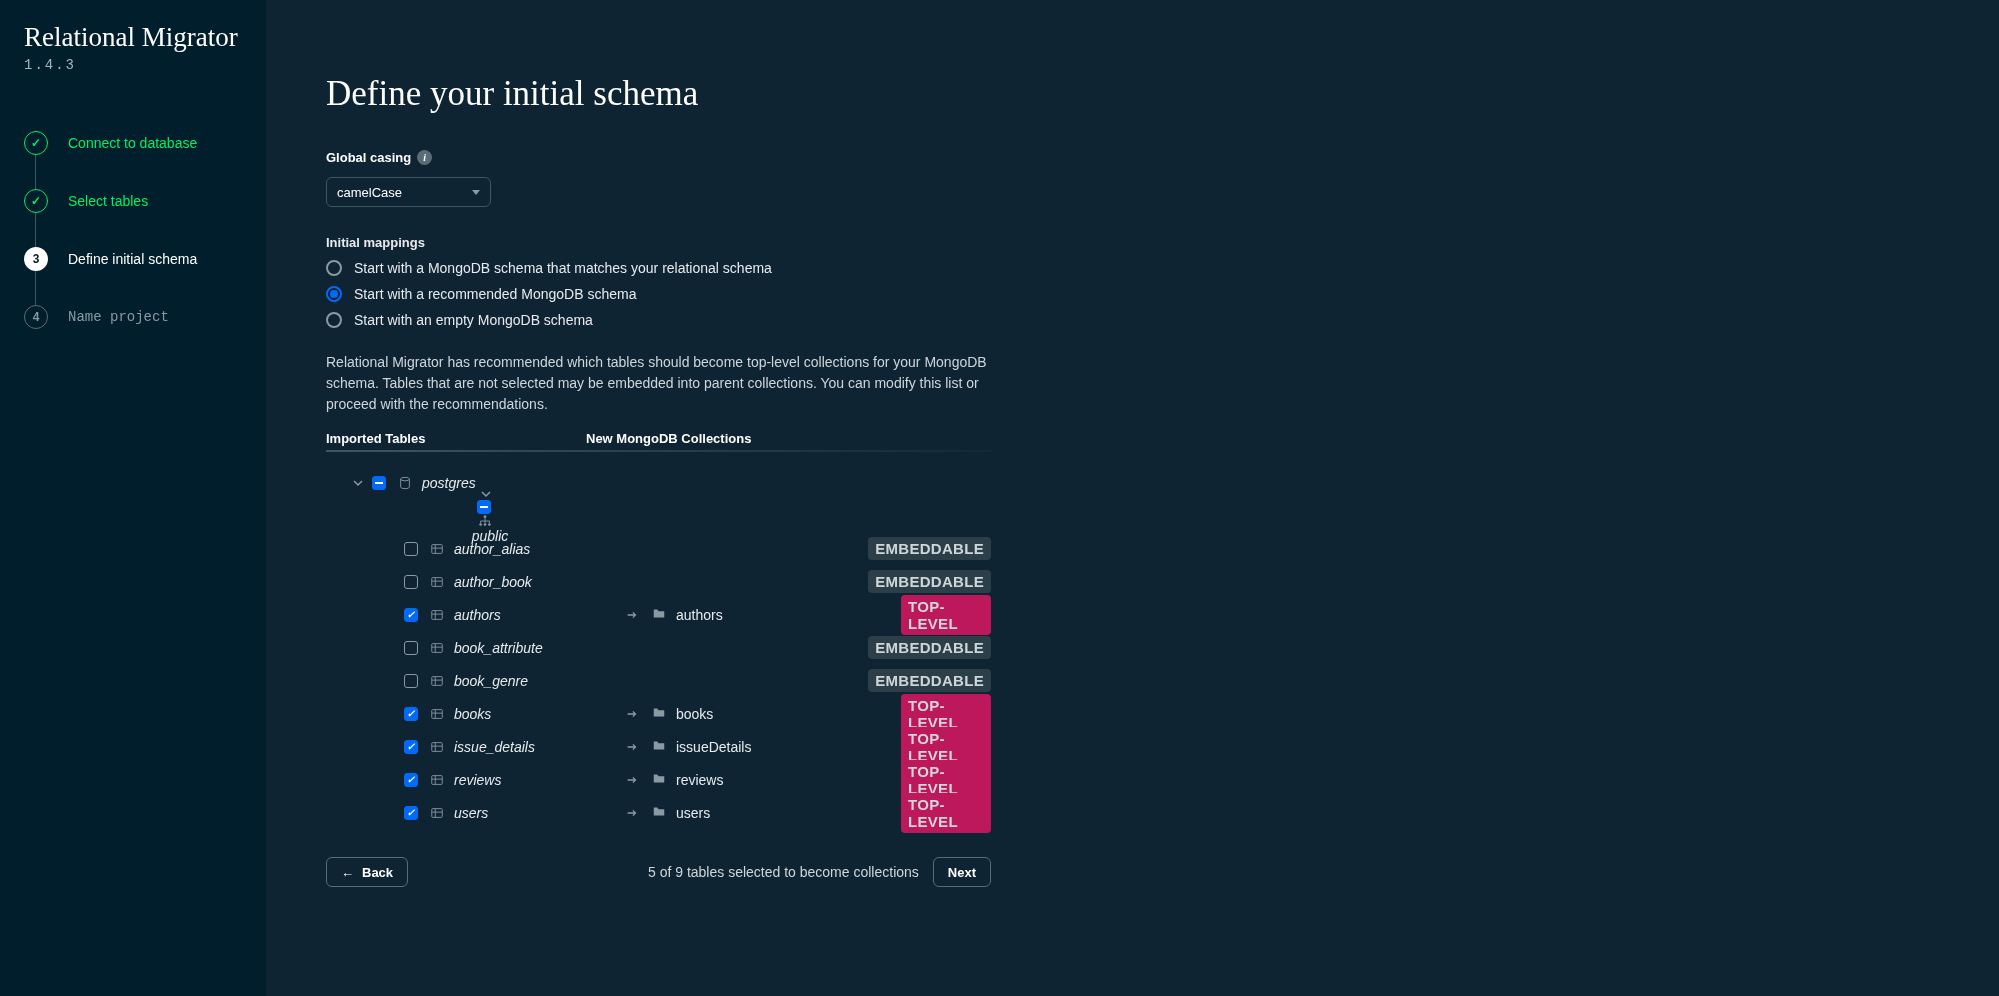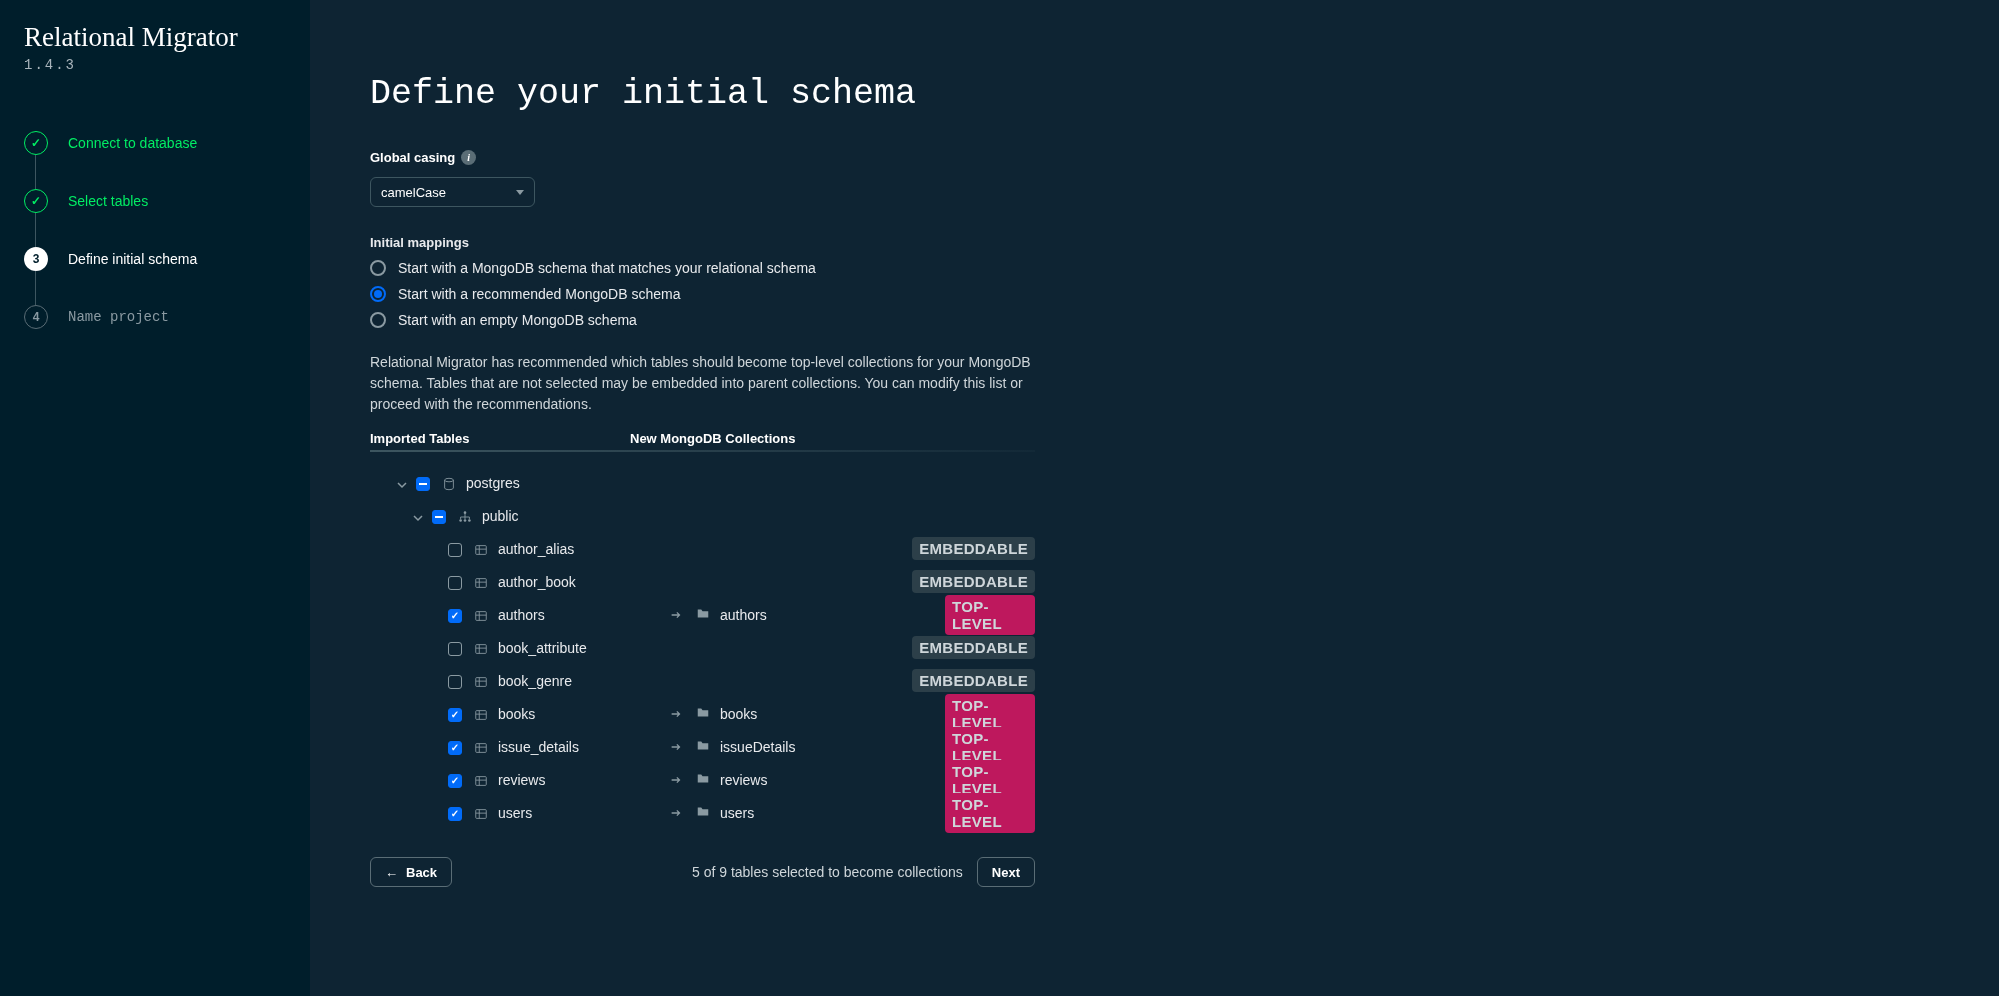--- a/index.html
+++ b/index.html
@@ -6,21 +6,21 @@
 body {
   font-family: -apple-system, BlinkMacSystemFont, "Segoe UI", Arial, sans-serif;
   background: #0e2433;
   color: #e8eaed;
   display: flex;
   height: 996px;
   width: 1999px;
   overflow: hidden;
 }
 .sidebar {
-  width: 310px;
+  width: 266px;
   background: #001e2b;
   padding: 22px 24px;
   flex-shrink: 0;
 }
 .app-title {
   font-family: Georgia, "Times New Roman", serif;
   font-size: 27px;
   color: #fff;
   font-weight: 400;
 }
@@ -87,21 +87,21 @@
 .main {
   flex: 1;
   padding: 74px 60px 40px 60px;
   overflow-y: auto;
   position: relative;
 }
 .content-wrap {
   max-width: 665px;
 }
 h1 {
-  font-family: Liberation Mono, monospace;
+  font-family: Liberation Serif, serif;
   font-weight: 400;
   font-size: 35px;
   color: #fff;
   margin-bottom: 36px;
 }
 .field-label {
   font-size: 13px;
   font-weight: 700;
   color: #fff;
   display: flex;
@@ -230,23 +230,23 @@
 .badge-col { width: 90px; display:flex; justify-content:flex-end; }
 .badge {
   font-size: 15px;
   font-weight: 700;
   letter-spacing: 0.3px;
   padding: 3px 7px;
   border-radius: 4px;
 }
 .badge.embeddable { background: #2c3f49; color: #cfd6da; }
 .badge.toplevel { background: #be185d; color: #cfd6da; }
-.left-cell { display:flex; align-items:flex-end; width: 286px; }
+.left-cell { display:flex; align-items:center; width: 286px; font-style: italic; }
 .pad-db { padding-left: 26px; }
-.pad-schema { padding-left: 42px; }
+.pad-schema { padding-left: 42px; flex-direction: column; }
 .pad-table { padding-left: 78px; }
 .footer {
   margin-top: 28px;
   display: flex;
   align-items: center;
   justify-content: space-between;
 }
 .btn {
   border: 1px solid #5a6d76;
   background: transparent;

